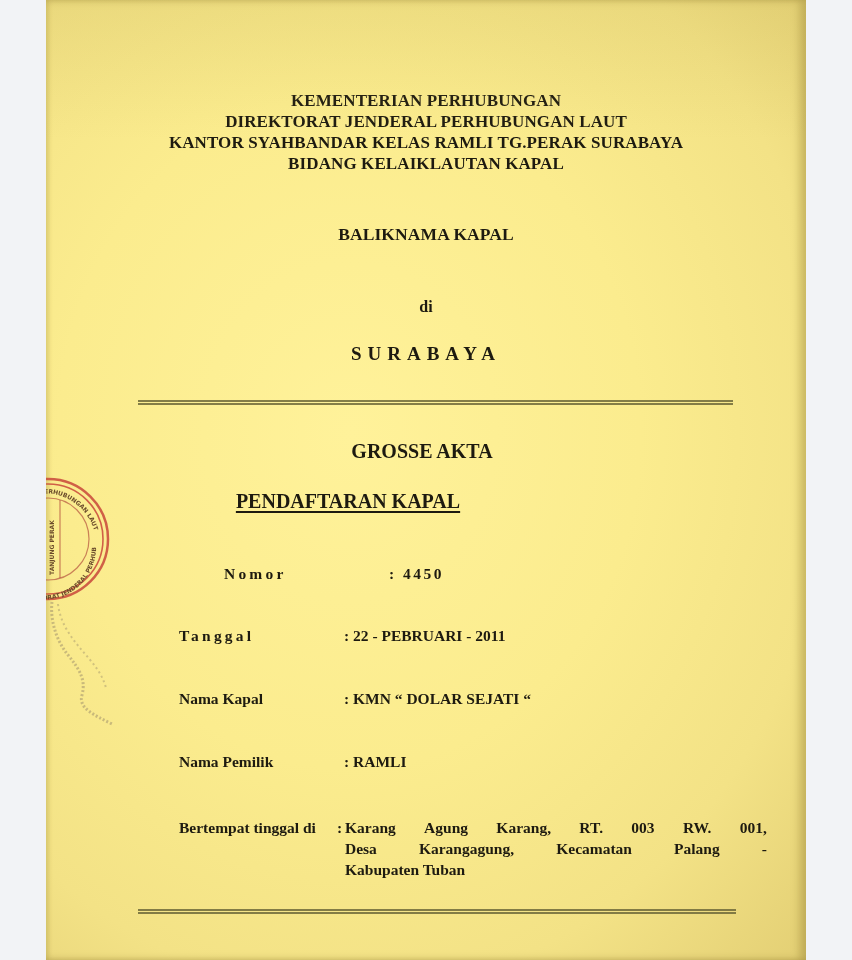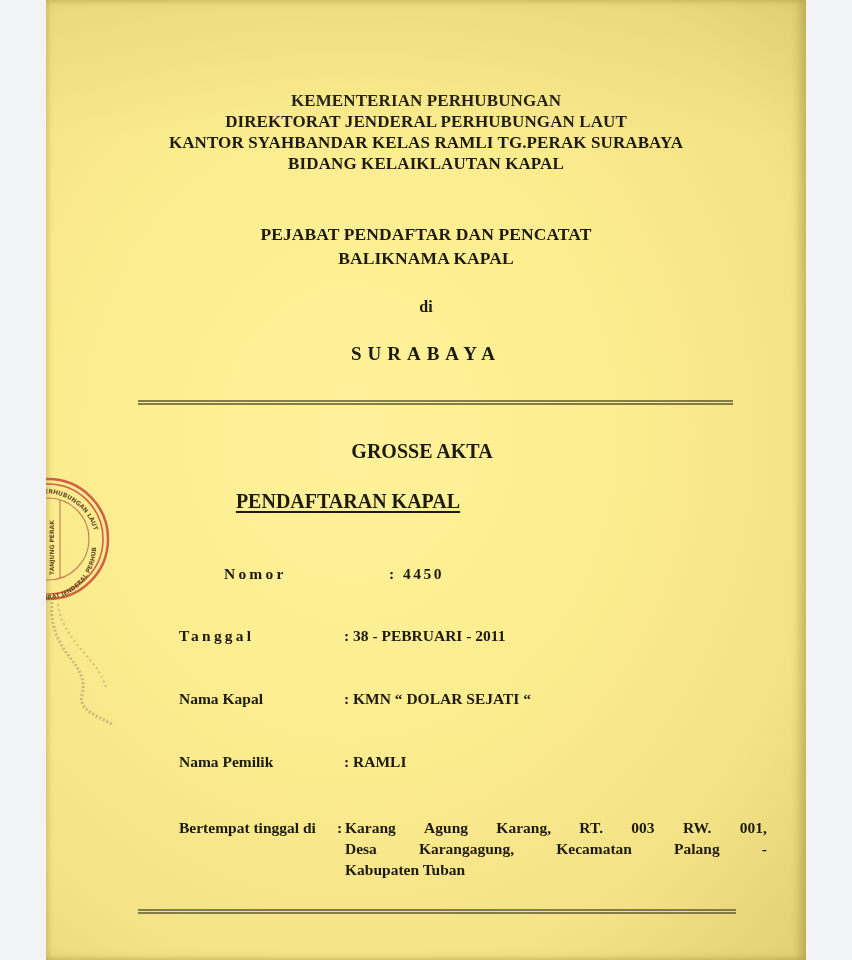--- a/index.html
+++ b/index.html
@@ -135,38 +135,37 @@
   </svg>
 
   <div class="hdr hdr-org">
     <div>KEMENTERIAN PERHUBUNGAN</div>
     <div>DIREKTORAT JENDERAL PERHUBUNGAN LAUT</div>
     <div>KANTOR SYAHBANDAR KELAS RAMLI TG.PERAK SURABAYA</div>
     <div>BIDANG KELAIKLAUTAN KAPAL</div>
   </div>
 
   <div class="hdr hdr-official">
-    <div>PEJABAT PENDAFTAR DAN PENCATAT</div>
     <div>BALIKNAMA KAPAL</div>
   </div>
 
   <div class="hdr hdr-di">di</div>
   <div class="hdr hdr-city">SURABAYA</div>
 
   <div class="rule rule-1"></div>
 
   <div class="title-1">GROSSE AKTA</div>
   <div class="title-2">PENDAFTARAN KAPAL</div>
 
   <div class="field f-nomor">
     <span class="lbl spaced">Nomor</span><span class="val spaced">: 4450</span>
   </div>
 
   <div class="field f-tanggal">
-    <span class="lbl spaced">Tanggal</span><span class="val">: 38 - PEBRUARI - 2011</span>
+    <span class="lbl spaced">Tanggal</span><span class="val">: 22 - PEBRUARI - 2011</span>
   </div>
 
   <div class="field f-pemilik">
     <span class="lbl">Nama Pemilik</span><span class="val">: RAMLI</span>
   </div>
 
   <div class="field f-kapal">
     <span class="lbl">Nama Kapal</span><span class="val">: KMN “ DOLAR SEJATI “</span>
   </div>
 

